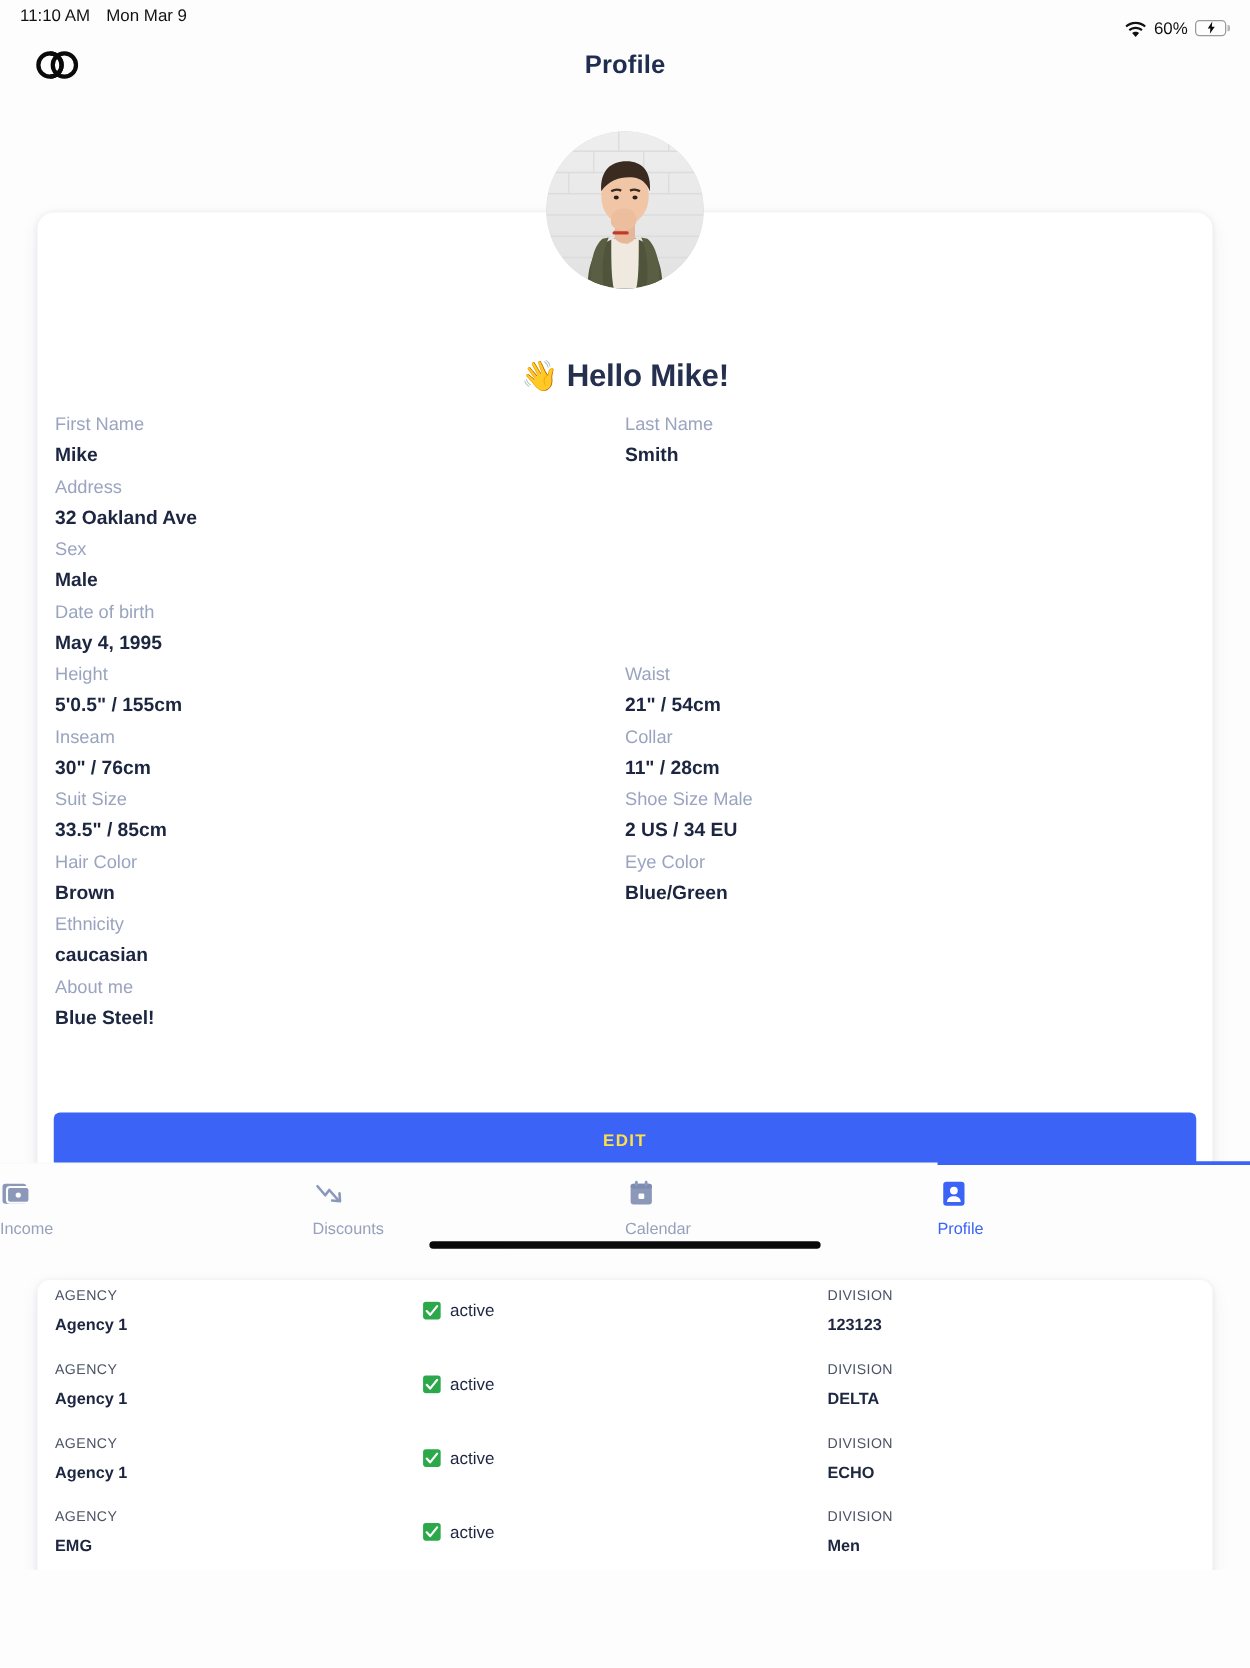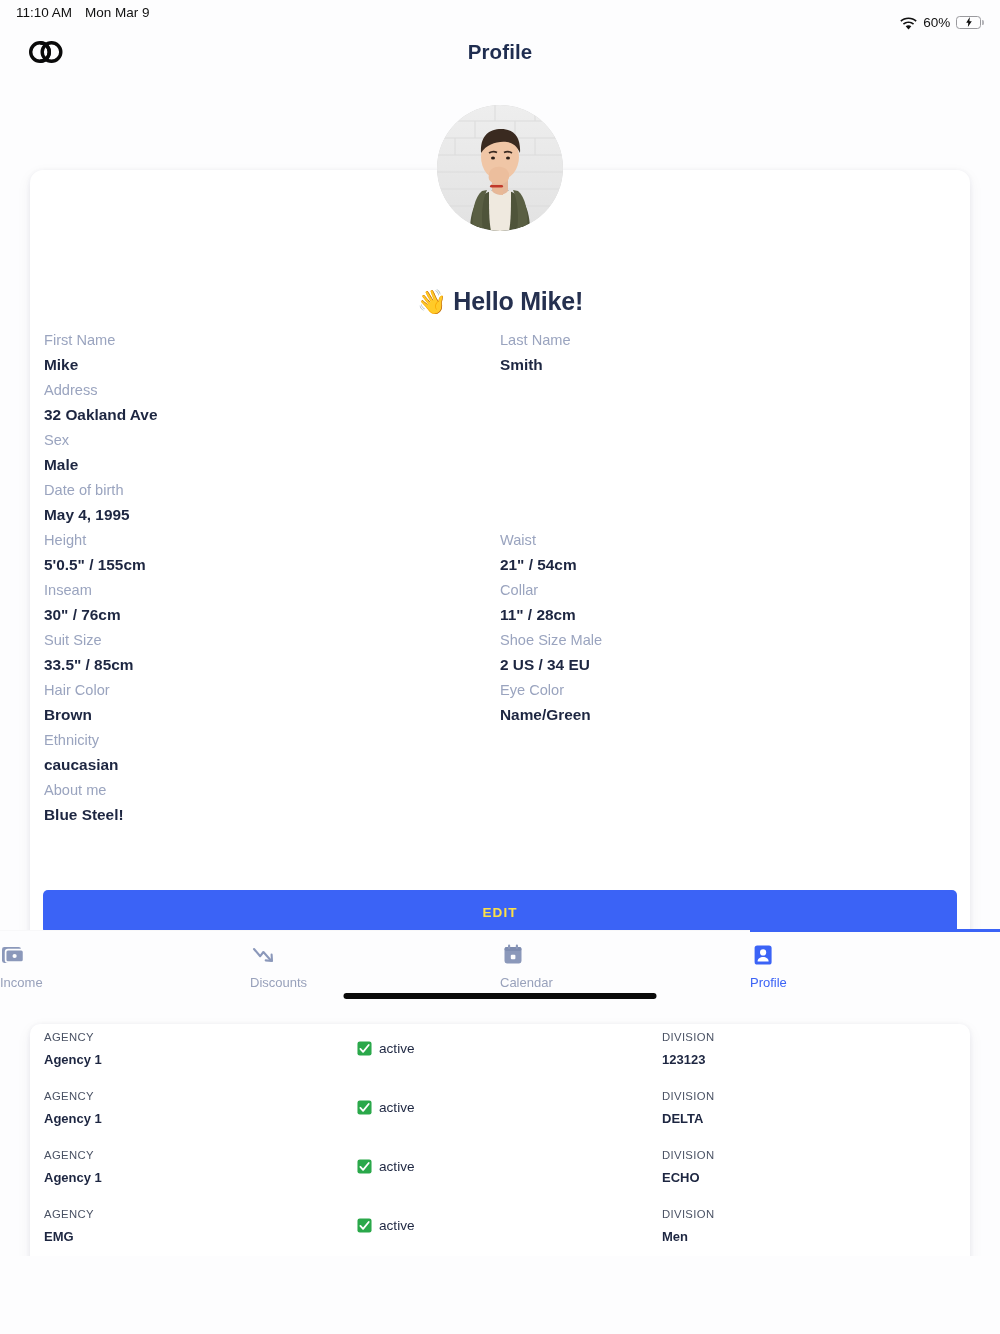--- a/index.html
+++ b/index.html
@@ -81,21 +81,21 @@
 
   .section-title {
     position: absolute; left: 30px; top: 898px;
     font-size: 23px; font-weight: 700; color: #232c49; letter-spacing: -.2px;
   }
 
   #agencies-card { left: 30px; top: 944px; width: 940px; height: 260px; border-radius: 10px; }
   .arow { position: relative; height: 59px; }
   .acell { position: absolute; }
   .acell.c-agency { left: 14px; top: 8px; }
-  .acell.c-status { left: 327px; top: 17px; display: flex; align-items: flex-end; gap: 7px; }
+  .acell.c-status { left: 308px; top: 17px; display: flex; align-items: flex-end; gap: 7px; }
   .acell.c-division { left: 632px; top: 8px; }
   .acap { font-size: 11.3px; color: #4a5264; letter-spacing: .35px; line-height: 1; }
   .aval { font-size: 13px; color: #1d2641; font-weight: 700; line-height: 1; padding-top: 10px; }
   .check-ic { width: 15px; height: 15px; display: inline-block; }
   .astatus { font-size: 13.6px; color: #1d2641; }
 
   
   .tabbar {
     position: absolute; left: 0; bottom: 0; width: 1000px; height: 78px;
     background: #fdfdfe; display: flex; align-items: flex-start;
@@ -227,21 +227,21 @@
               <div class="fvalue">2 US / 34 EU</div>
             </div>
           </div>
           <div class="frow">
             <div class="fcol">
               <div class="flabel">Hair Color</div>
               <div class="fvalue">Brown</div>
             </div>
             <div class="fcol">
               <div class="flabel">Eye Color</div>
-              <div class="fvalue">Name/Green</div>
+              <div class="fvalue">Blue/Green</div>
             </div>
           </div>
           <div class="frow">
             <div class="fcol">
               <div class="flabel">Ethnicity</div>
               <div class="fvalue">caucasian</div>
             </div>
             <div class="fcol empty"></div>
           </div>
           <div class="frow">

